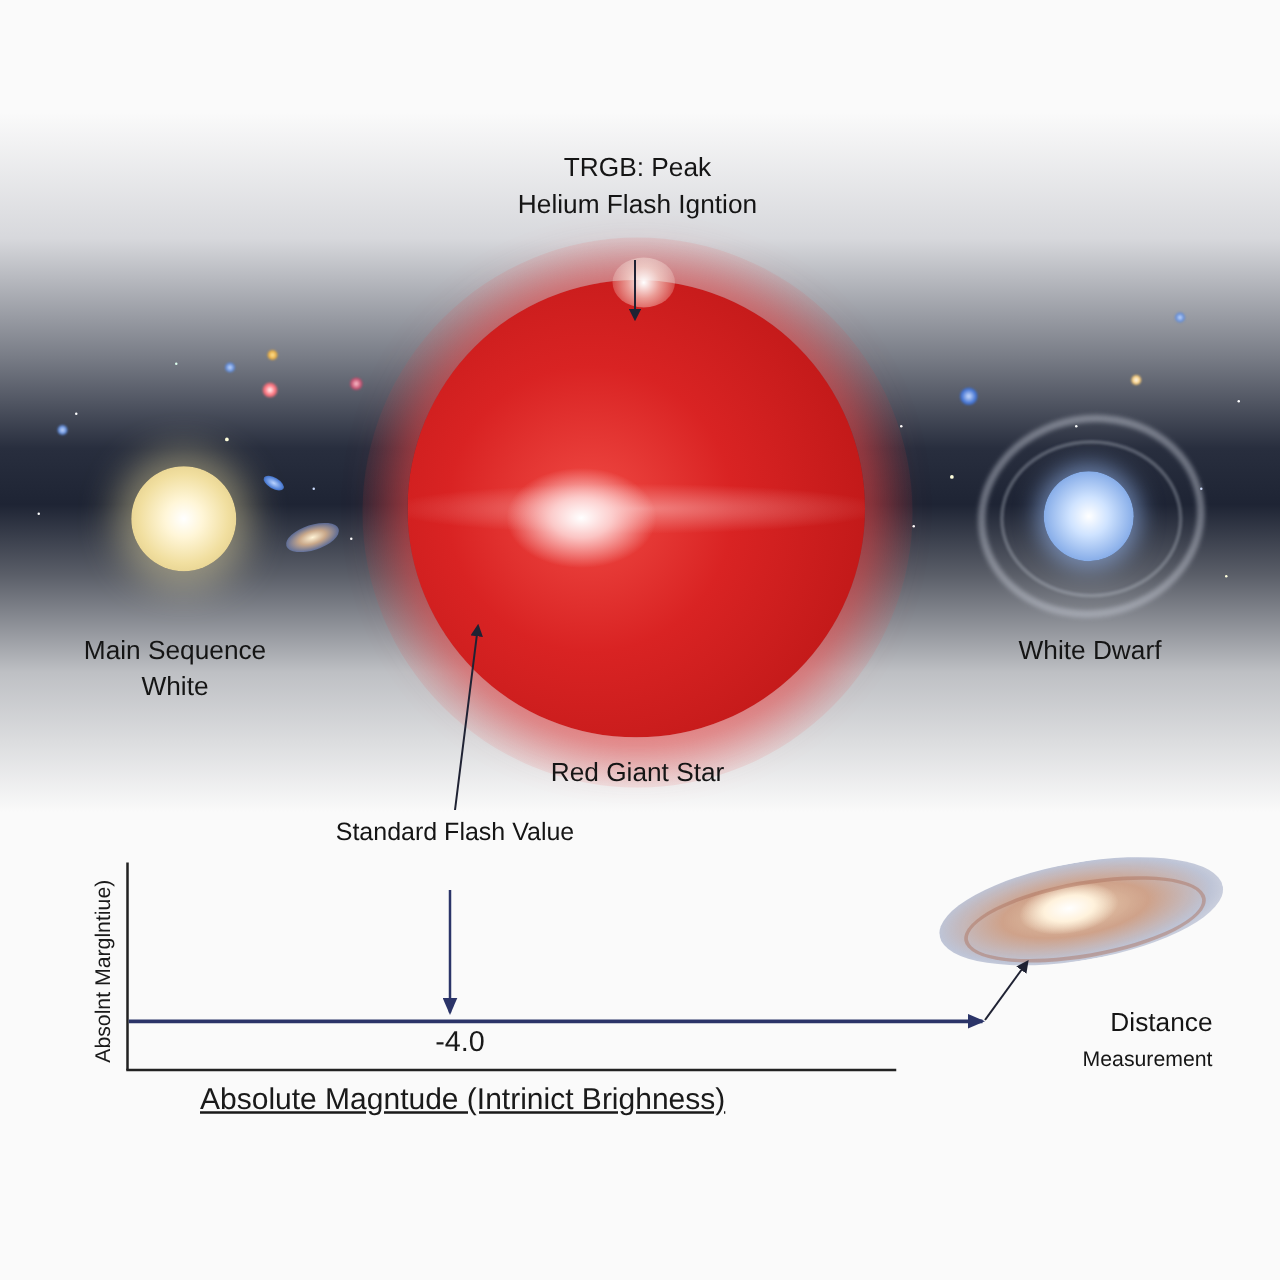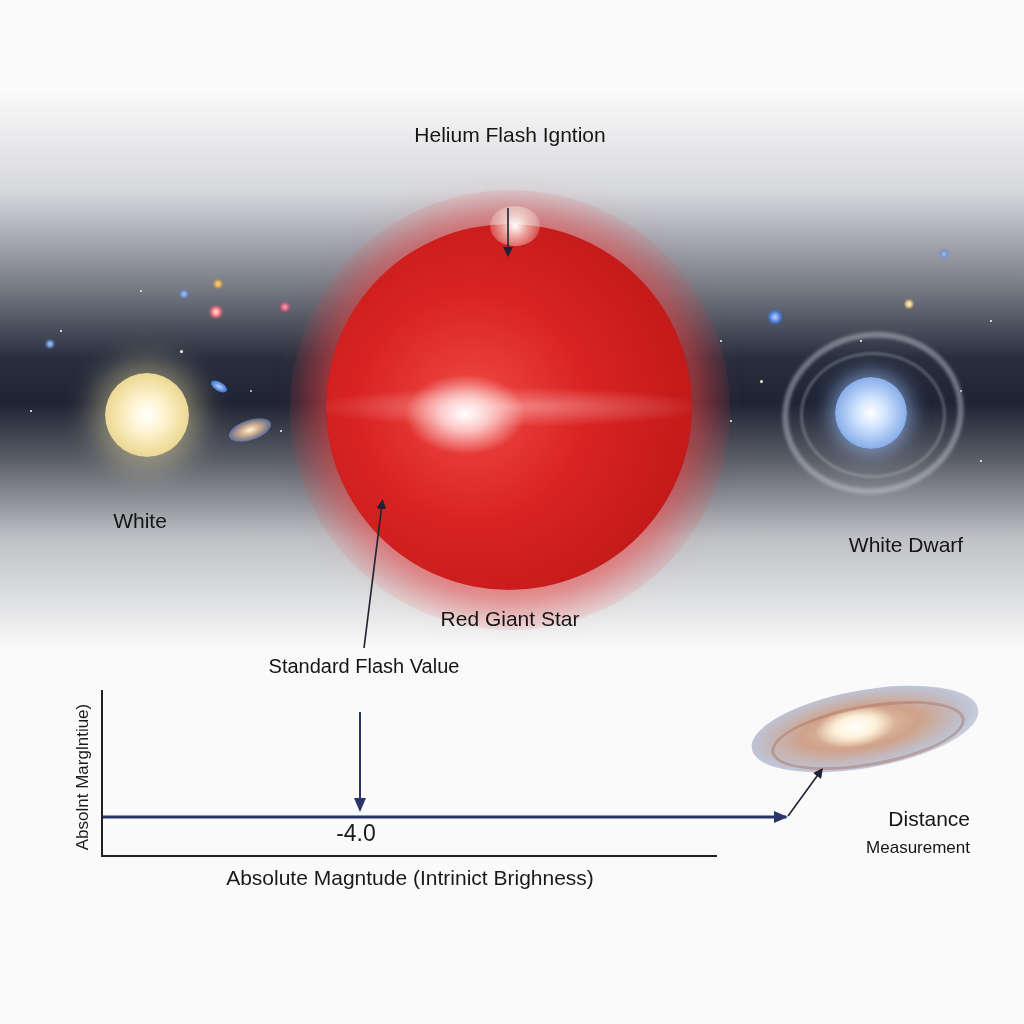--- a/index.html
+++ b/index.html
@@ -74,22 +74,22 @@
     .label {
       position: absolute; text-align: center; font-size: 21px; line-height: 29px; color: #151515;
       white-space: nowrap;
     }
     .axis-y { position: absolute; left: 101px; top: 690px; width: 2px; height: 166px; background: #222; }
     .axis-x { position: absolute; left: 101px; top: 855px; width: 616px; height: 2px; background: #222; }
     .y-title {
       position: absolute; left: -2px; top: 767px; width: 170px; text-align: center;
       font-size: 17px; transform: rotate(-90deg); transform-origin: center; color: #1a1a1a; white-space: nowrap;
     }
-    .x-title { position: absolute; left: 160px; top: 866px; width: 500px; text-align: center; font-size: 21px; }
-    .value-label { position: absolute; left: 316px; top: 820px; width: 80px; text-align: center; font-size: 23px; }
+    .x-title { position: absolute; left: 160px; top: 866px; width: 500px; font-size: 24px; text-decoration: underline; }
+    .value-label { position: absolute; left: 328px; top: 820px; width: 80px; text-align: center; font-size: 23px; }
     svg.overlay { position: absolute; left: 0; top: 0; }
     .galaxy-big {
       position: absolute; left: 750px; top: 690px; width: 230px; height: 78px; border-radius: 50%;
       background:
         radial-gradient(ellipse 40px 20px at 46% 45%, #ffffff 0%, #fff2dc 50%, rgba(255,255,255,0) 100%),
         radial-gradient(ellipse at 48% 48%, rgba(230,200,170,0.95) 0%, rgba(196,140,110,0.8) 35%, rgba(150,160,190,0.6) 65%, rgba(255,255,255,0) 100%);
       transform: rotate(-10deg);
     }
     .galaxy-arm {
       position: absolute; left: 770px; top: 705px; width: 190px; height: 55px; border-radius: 50%;
@@ -134,28 +134,30 @@
 <div class="top-flare"></div>
 
 <div class="white-dwarf-ring"></div>
 <div class="white-dwarf-ring2"></div>
 <div class="white-dwarf"></div>
 
 <div class="galaxy-big"></div>
 <div class="galaxy-arm"></div>
 
 <div class="label" style="left:380px;top:120px;width:260px;">
+  <div>TRGB: Peak</div>
   <div>Helium Flash Igntion</div>
 </div>
 
 <div class="label" style="left:40px;top:506px;width:200px;">
+  <div>Main Sequence</div>
   <div>White</div>
 </div>
 
-<div class="label" style="left:806px;top:506px;width:200px;margin-top:24px;">White Dwarf</div>
+<div class="label" style="left:772px;top:506px;width:200px;">White Dwarf</div>
 
 <div class="label" style="left:400px;top:604px;width:220px;">Red Giant Star</div>
 
 <div class="label" style="left:224px;top:652px;width:280px;font-size:20px;">
   <div>Standard Flash Value</div>
 </div>
 
 <div class="label" style="left:770px;top:804px;width:200px;text-align:right;">
   <div>Distance</div>
   <div style="font-size:17px;">Measurement</div>

